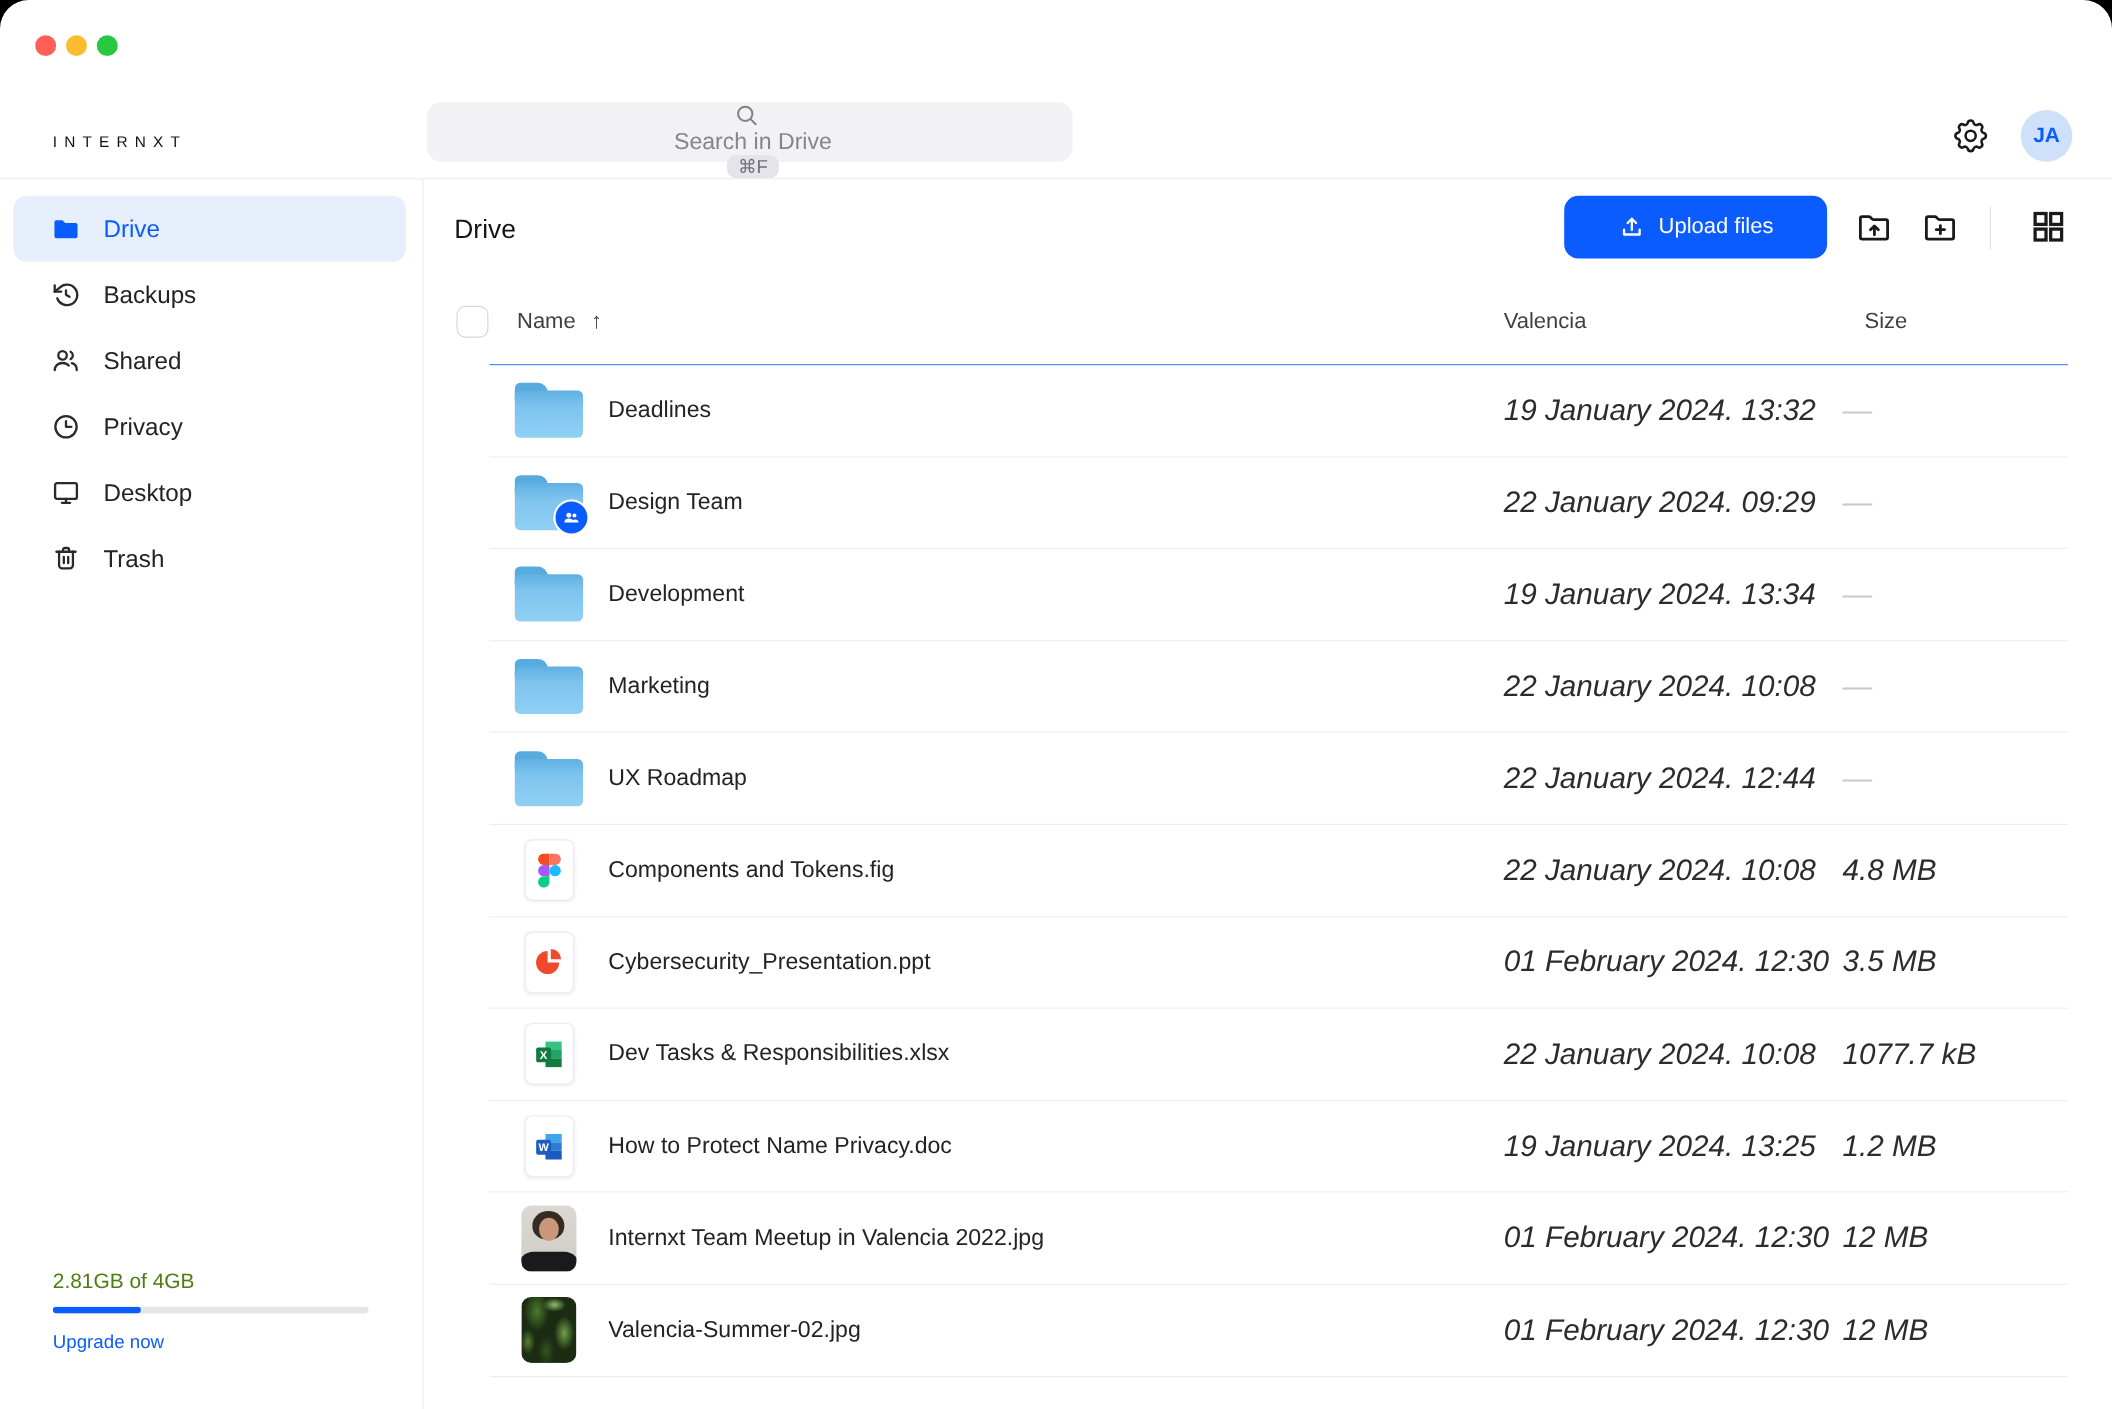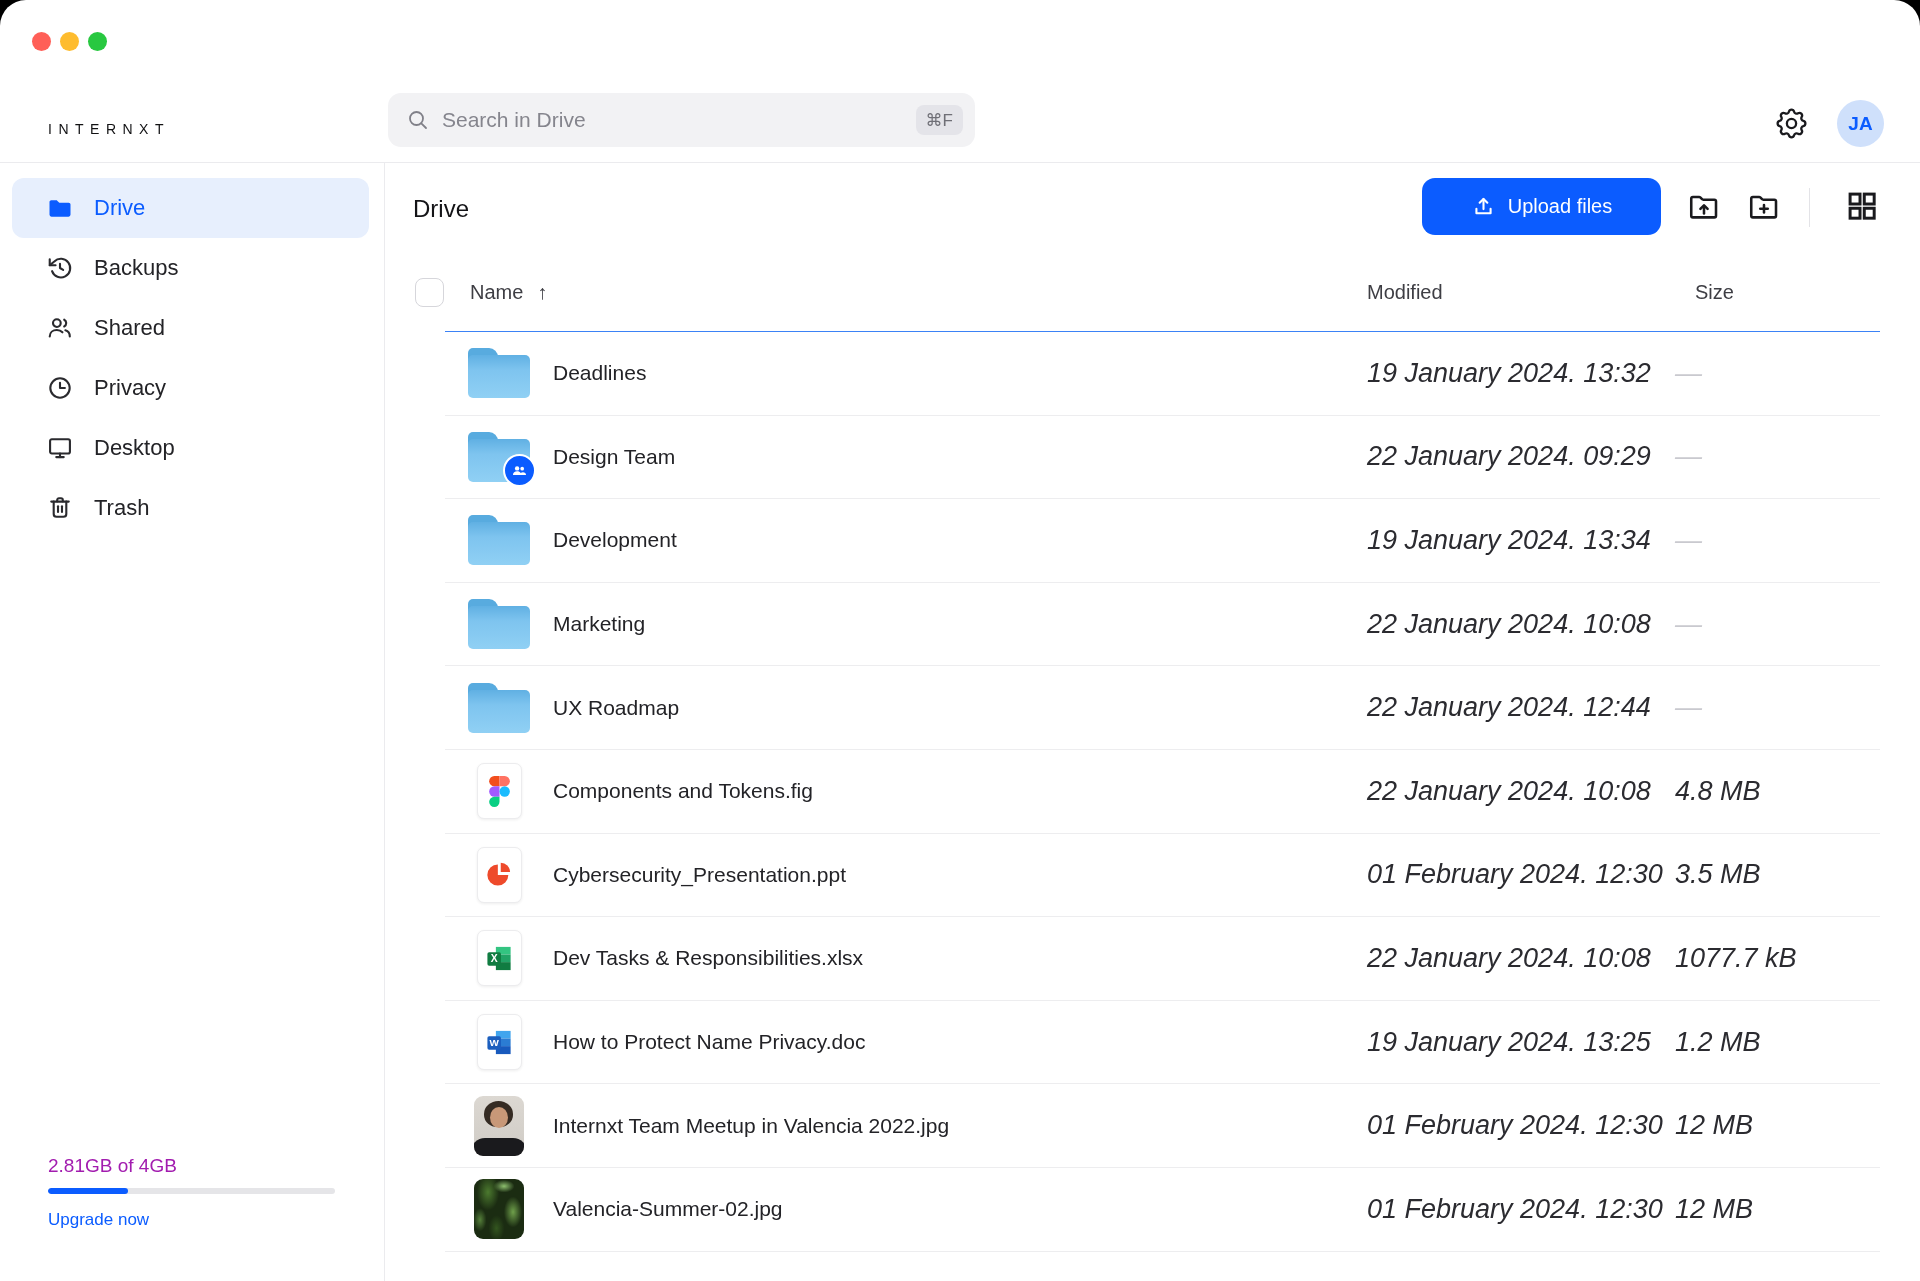--- a/index.html
+++ b/index.html
@@ -7,21 +7,21 @@
        overflow:hidden;font-family:"Liberation Sans",sans-serif;-webkit-font-smoothing:antialiased;}
 
   
   .traffic{position:absolute;top:32px;left:32px;display:flex;gap:9px;}
   .dot{width:19px;height:19px;border-radius:50%;}
   .dot.red{background:#FF5F57}.dot.yellow{background:#FEBC2E}.dot.green{background:#28C840}
 
   .logo{position:absolute;left:48px;top:103px;font-size:14px;font-weight:normal;letter-spacing:6.5px;color:#111113;margin-top:18px;}
 
   .search{position:absolute;left:388px;top:93px;width:587px;height:54px;background:#F2F2F4;
-          border-radius:13px;display:flex;align-items:center;padding:0 12px 0 18px;box-sizing:border-box;}
+          border-radius:13px;display:flex;align-items:center;padding:0 12px 0 18px;box-sizing:border-box;flex-direction:column;}
   .search-ic{display:flex;margin-right:12px;}
   .search-ph{flex:1;font-size:21px;color:#85858D;}
   .kbd{background:#E4E4E9;border-radius:8px;height:30px;padding:0 10px;display:flex;align-items:center;
        font-size:17px;color:#6F6F76;}
 
   .gear-btn{position:absolute;left:1773px;top:105px;cursor:pointer;background:none;border:none;padding:0;}
   .avatar{position:absolute;left:1837px;top:100px;width:47px;height:47px;border-radius:50%;background:#CFE0FB;
           display:flex;align-items:center;justify-content:center;font-size:19px;font-weight:bold;color:#0B5CFF;cursor:pointer;}
 
   .header-line{position:absolute;top:162px;left:0;width:100%;height:1px;background:#EBEBEE;}
@@ -29,21 +29,21 @@
 
   
   .nav{position:absolute;top:178px;left:12px;width:357px;}
   .nav-item{height:60px;display:flex;align-items:center;border-radius:12px;padding-left:34px;gap:20px;cursor:pointer;box-sizing:border-box;}
   .nav-item.active{background:#E7EFFD;}
   .nav-ic{display:flex;width:28px;justify-content:center;}
   .nav-label{font-size:22px;color:#232327;}
   .nav-item.active .nav-label{color:#0B5CFF;}
 
   .storage{position:absolute;left:48px;top:1155px;width:287px;}
-  .storage-text{font-size:19px;color:#a21caf;}
+  .storage-text{font-size:19px;color:#4d7c0f;}
   .bar{margin-top:11px;height:6px;border-radius:3px;background:#E5E5E8;overflow:hidden;}
   .bar-fill{height:100%;border-radius:3px;background:#0B5CFF;}
   .upgrade{margin-top:16px;font-size:17px;color:#0B5CFF;cursor:pointer;}
 
   
   .page-title{position:absolute;left:413px;top:195px;font-size:24px;color:#141417;}
   .upload-btn{position:absolute;left:1422px;top:178px;width:239px;height:57px;border:none;border-radius:13px;
               background:#0B5CFF;color:#fff;display:flex;align-items:center;justify-content:center;gap:12px;
               font-size:20px;font-family:inherit;cursor:pointer;}
   .tool-btn{position:absolute;top:189px;background:none;border:none;padding:0;cursor:pointer;display:flex;}
@@ -243,21 +243,21 @@
           <rect x="13.6" y="13.6" width="7" height="7"></rect>
       </svg>
     </span>
   </button>
 
   <div class="th-checkbox"></div>
   <div class="th th-name">
     <span>Name</span>
     <span>↑</span>
   </div>
-  <div class="th th-modified">Modified</div>
+  <div class="th th-modified">Valencia</div>
   <div class="th th-size">Size</div>
 
   <div class="tbody" id="tbody">
       <div class="trow">
         <div class="cell-icon">
           <div class="fldr">
             <div class="fldr-tab"></div>
             <div class="fldr-body"></div>
           </div>
         </div>

